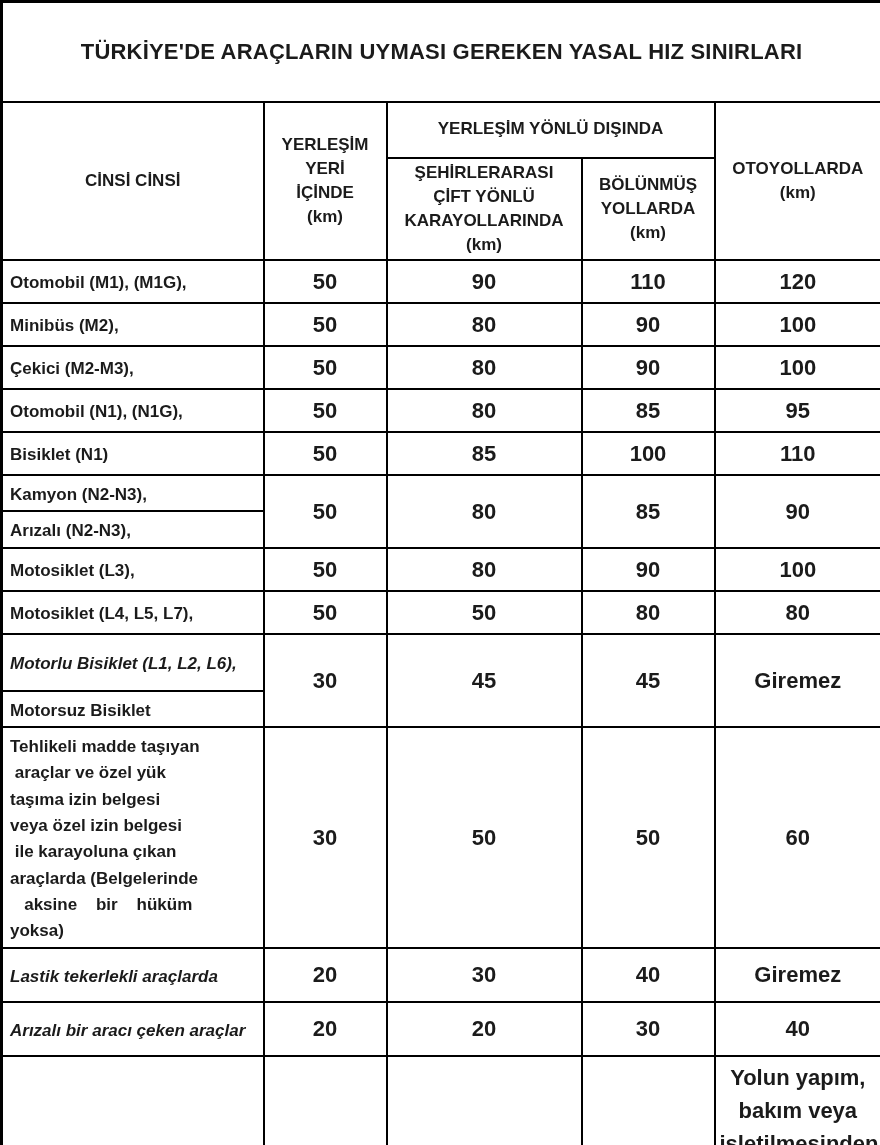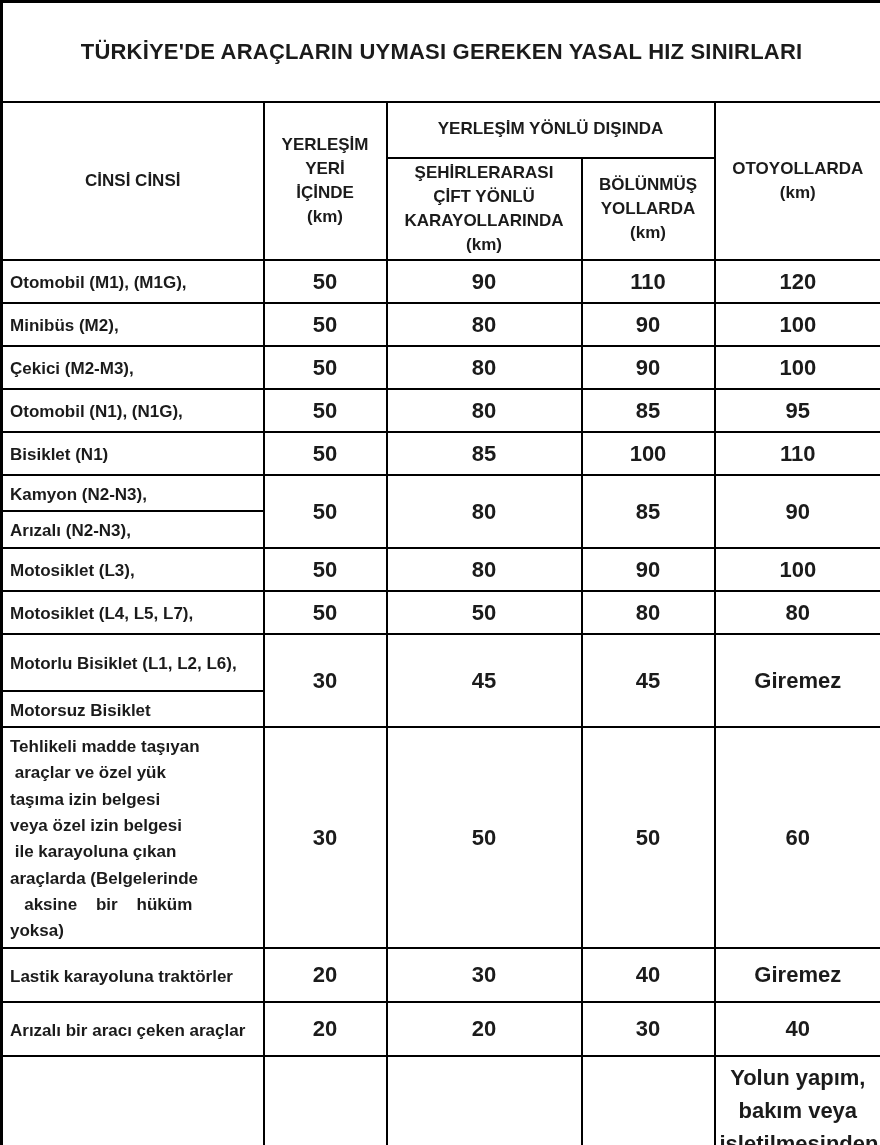--- a/index.html
+++ b/index.html
@@ -47,21 +47,21 @@
     padding: 6px 8px 2px 7px;
   }
   td.val {
     text-align: center;
     font-size: 22px;
     line-height: 1.5;
     padding: 4px 4px;
   }
   .pre  { white-space: pre-line; }
   .prew { white-space: pre-wrap; }
-  .jst  { text-align: justify; }
+  .jst  { text-align: justify; font-style: italic; }
 </style>
 </head>
 <body>
 
 <div class="page">
   <table class="speed-table">
     <colgroup>
       <col style="width:262px">
       <col style="width:123px">
       <col style="width:195px">
@@ -181,21 +181,21 @@
 araçlarda (Belgelerinde
    aksine    bir    hüküm
 yoksa)</td>
       <td class="val">30</td>
       <td class="val">50</td>
       <td class="val">50</td>
       <td class="val">60</td>
     </tr>
 
     <tr style="height:54px">
-      <td class="lbl jst">Lastik karayoluna traktörler</td>
+      <td class="lbl jst">Lastik tekerlekli araçlarda</td>
       <td class="val">20</td>
       <td class="val">30</td>
       <td class="val">40</td>
       <td class="val">Giremez</td>
     </tr>
 
     <tr style="height:54px">
       <td class="lbl jst">Arızalı bir aracı çeken araçlar</td>
       <td class="val">20</td>
       <td class="val">20</td>

